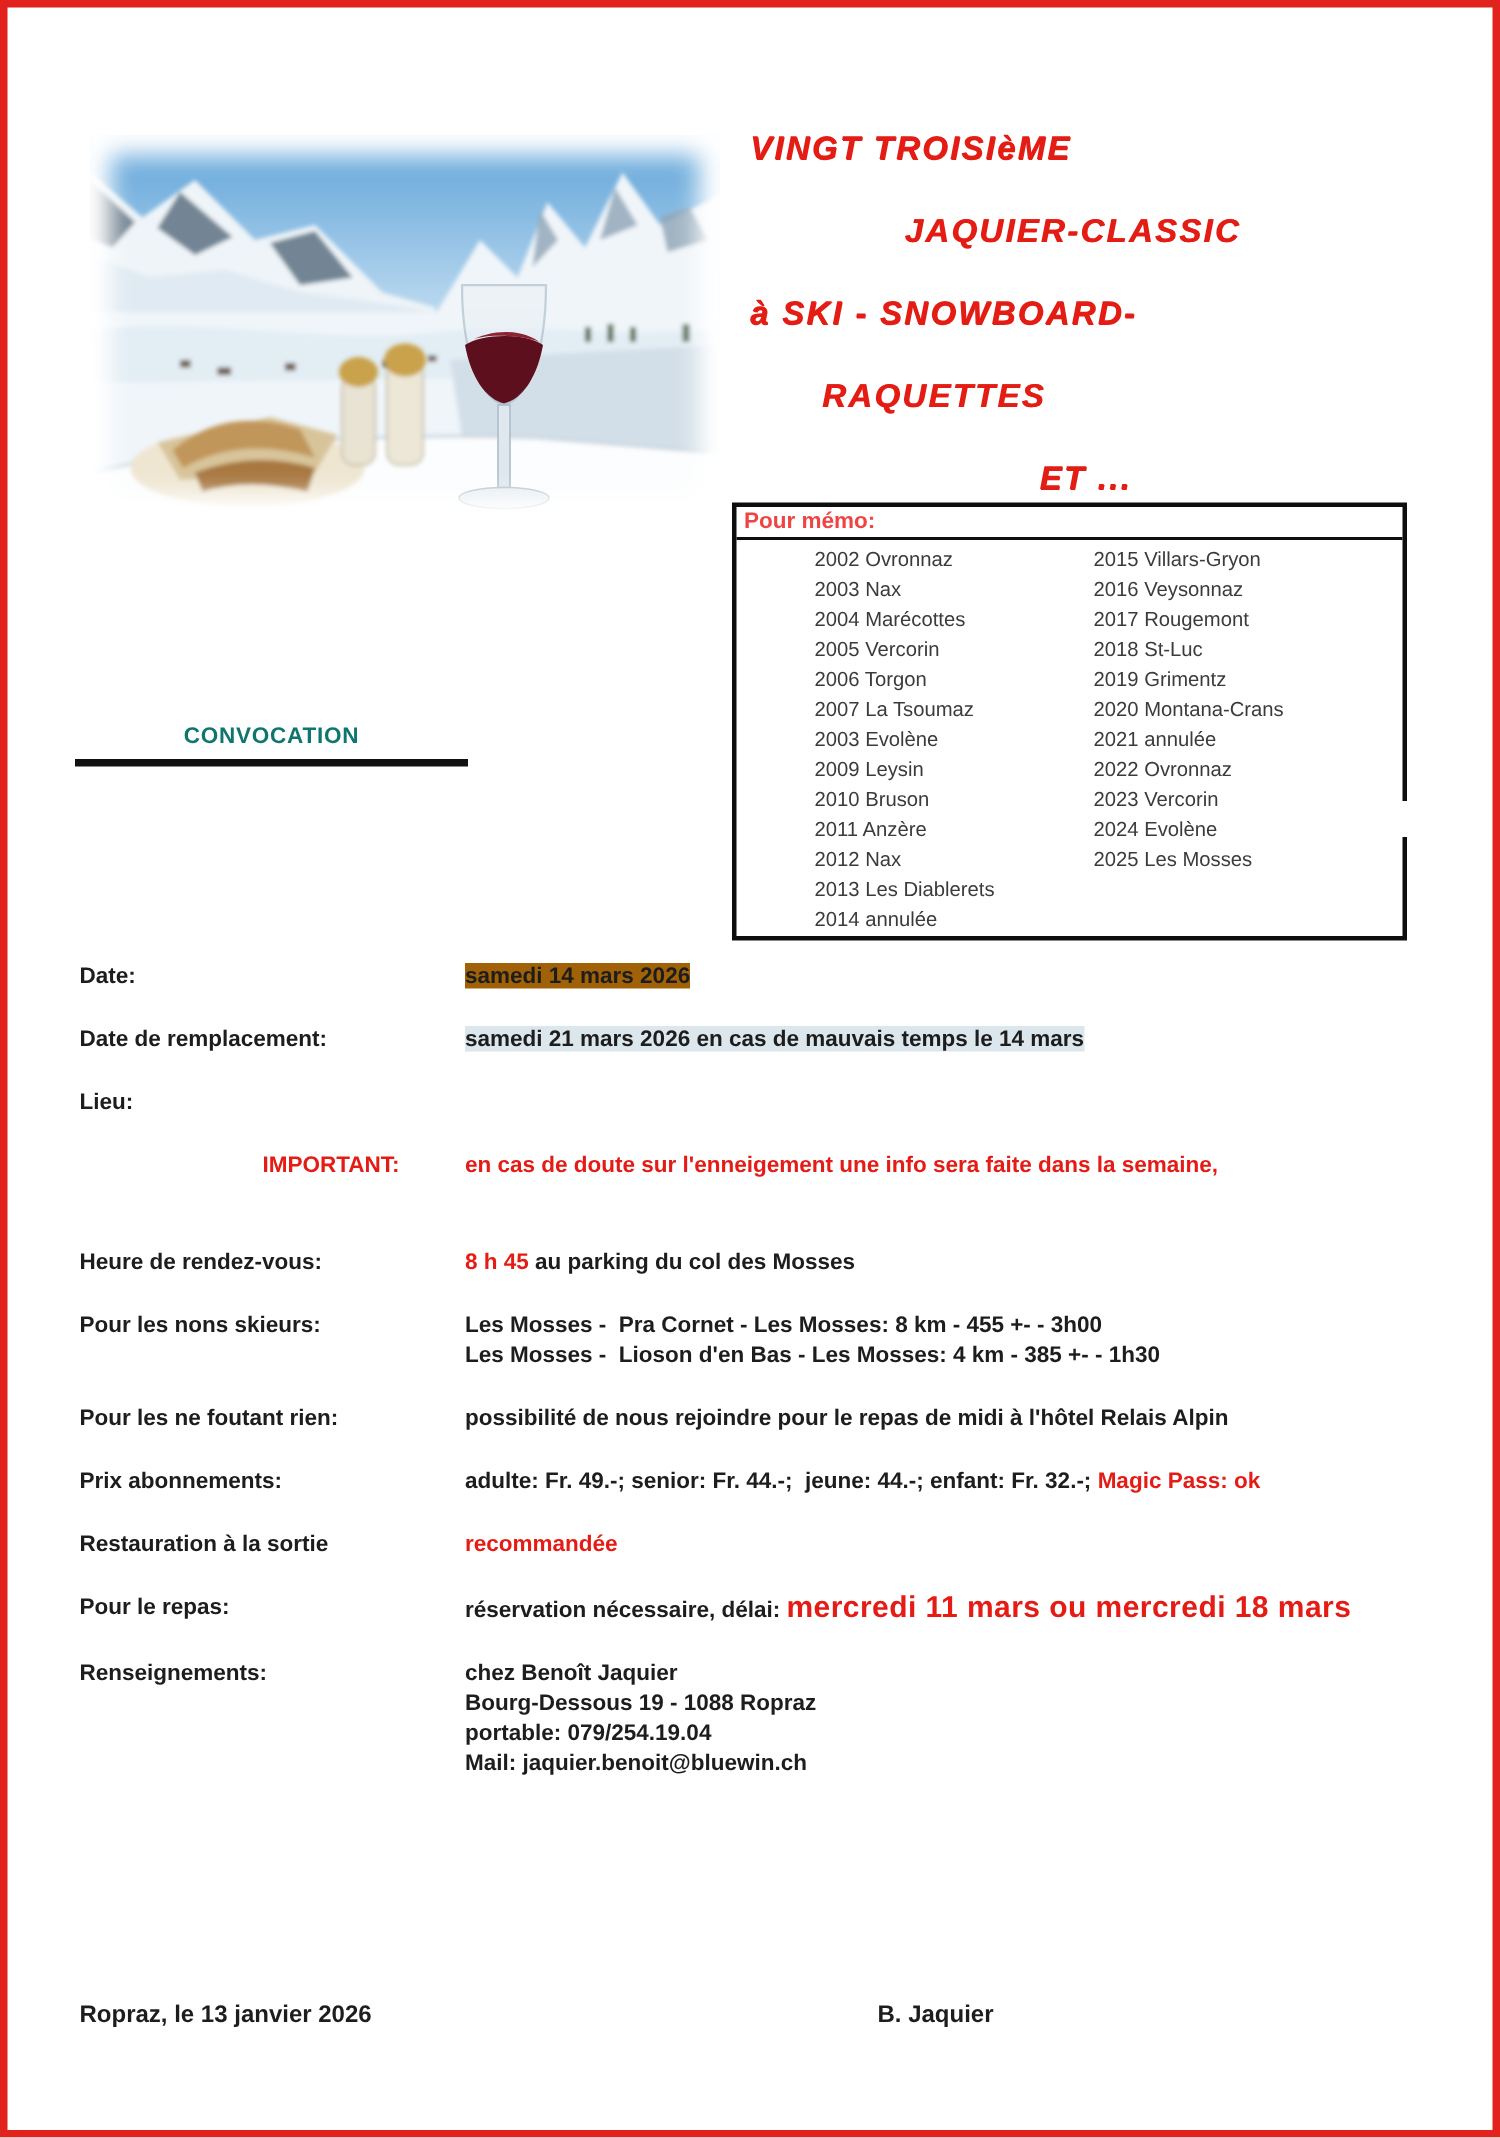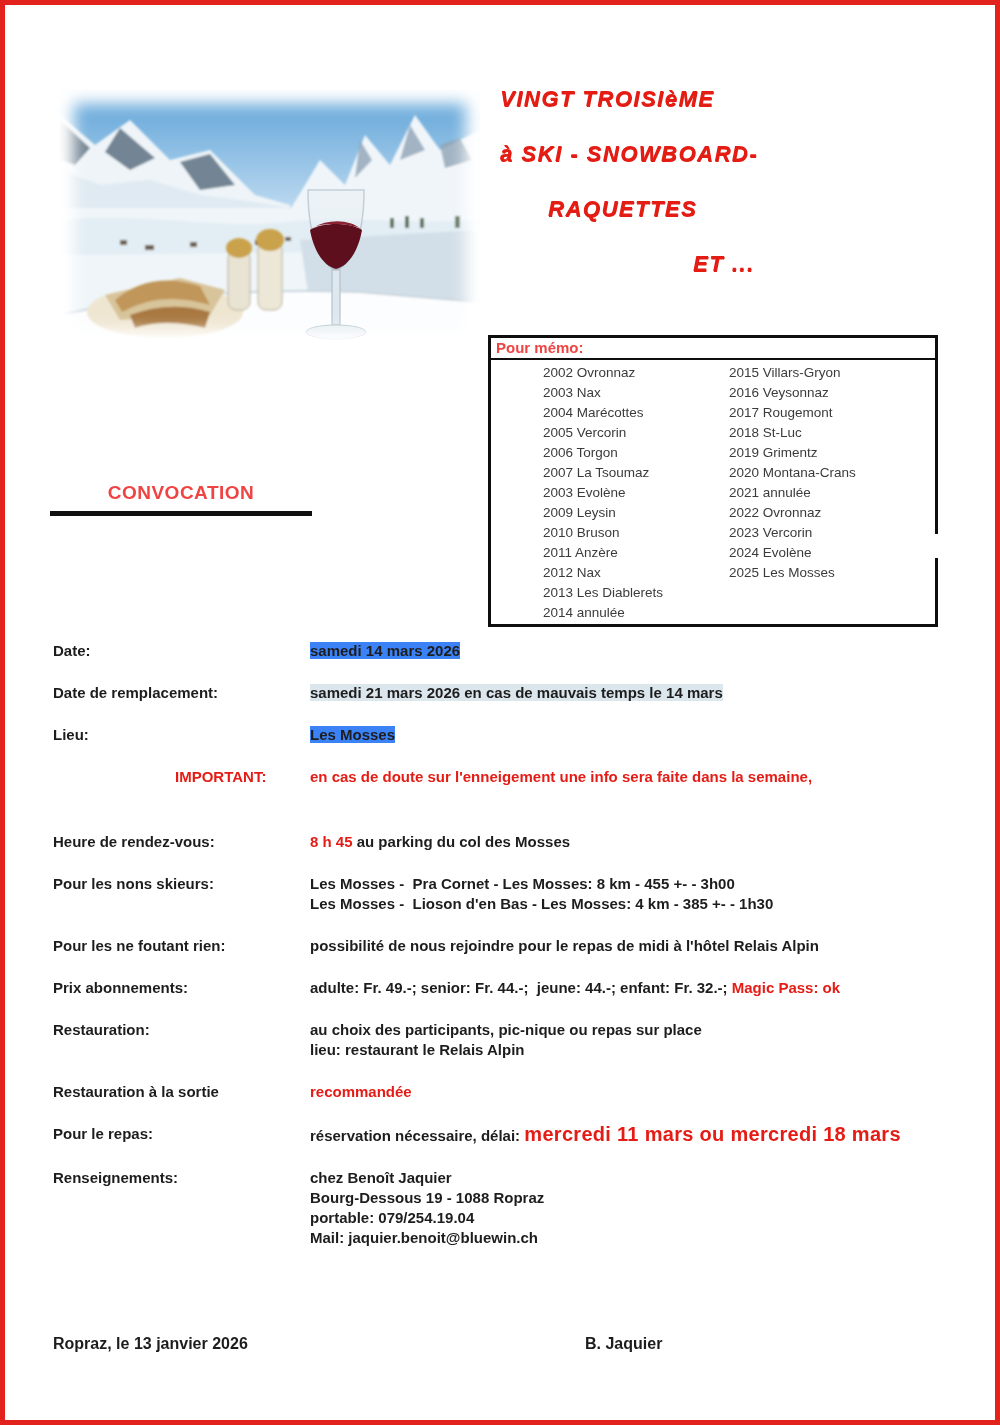--- a/index.html
+++ b/index.html
@@ -31,33 +31,33 @@
   }
   .memo-heading{font-size:15px;font-weight:bold;padding:1px 5px 2px;border-bottom:2px solid #0e0e0e;color:#ef4444;}
   .memo-cols{display:flex;padding-top:3px;}
   .memo-col1{margin-left:52px;width:186px;}
   .memo-col2{flex:1;}
   .memo-item{font-size:13.5px;line-height:20px;color:#3b3b3b;white-space:pre;}
   .memo-gap{position:absolute;right:-3px;top:196px;width:4px;height:24px;background:#fff;}
   
   .convocation{
     position:absolute;left:45px;top:477px;width:262px;text-align:center;
-    font-size:19px;font-weight:bold;letter-spacing:.5px;color:#ef4444;
+    font-size:15px;font-weight:bold;letter-spacing:.5px;color:#0f766e;
     border-bottom:5px solid #111;padding-bottom:7px;
   }
   
   .details{position:absolute;left:48px;top:636px;width:905px;}
   .row{display:flex;margin-bottom:22px;}
   .row .lbl{width:257px;flex:none;font-size:15px;font-weight:bold;line-height:20px;color:#1d1d1d;}
   .row .val{flex:1;}
   .row .line{font-size:15px;font-weight:bold;line-height:20px;white-space:pre;}
   .row.important{margin-bottom:45px;}
   .row.important .lbl{padding-left:122px;box-sizing:border-box;color:#e51c15;}
   .seg.red{color:#e51c15;}
-  .seg.hl-yellow{background:#3b82f6;}
+  .seg.hl-yellow{background:#a16207;}
   .seg.hl-blue{background:#dce6ed;}
   .seg.red-big{color:#e51c15;font-size:20px;letter-spacing:.3px;}
   
   .footer{position:absolute;left:48px;top:1330px;width:905px;font-size:16px;font-weight:bold;}
   .footer .sig{position:absolute;left:532px;top:0;}
 </style>
 </head>
 <body>
 
 <div class="page">
@@ -116,20 +116,21 @@
         <path d="M250,140 C254,162 264,176 276,179 C288,176 298,162 302,140 C290,132 262,132 250,140 Z" fill="#5d0f1d"></path>
         <path d="M252,138 C270,128 290,130 301,139 C295,134 262,131 252,138 Z" fill="#8a2433"></path>
         <rect x="272" y="180" width="8" height="55" fill="#dfe8ee" stroke="#a9bac6" stroke-width="1"></rect>
         <ellipse cx="276" cy="242" rx="30" ry="7" fill="#e6edf2" stroke="#b4c3ce" stroke-width="1"></ellipse>
       </g>
     </svg>
   </div>
 
   <div class="title-block">
     <div class="title-line l1">VINGT TROISIèME</div>
+    <div class="title-line l2">JAQUIER-CLASSIC</div>
     <div class="title-line l3">à SKI - SNOWBOARD-</div>
     <div class="title-line l4">RAQUETTES</div>
     <div class="title-line l5">ET ...</div>
   </div>
 
   <div class="memo-box">
     <div class="memo-heading">Pour mémo:</div>
     <div class="memo-cols">
       <div class="memo-col1" id="memo-col1">
           <div class="memo-item">2002 Ovronnaz</div>
@@ -173,23 +174,20 @@
         </div>
       </div>
       <div class="row">
         <div class="lbl">Date de remplacement:</div>
         <div class="val">
           <div class="line"><span class="seg hl-blue">samedi 21 mars 2026 en cas de mauvais temps le 14 mars</span></div>
         </div>
       </div>
       <div class="row">
         <div class="lbl">Lieu:</div>
-        <div class="val">
-          <div class="line"><span class="seg hl-yellow">Les Mosses</span></div>
-        </div>
       </div>
       <div class="row important">
         <div class="lbl">IMPORTANT:</div>
         <div class="val">
           <div class="line"><span class="seg red">en cas de doute sur l'enneigement une info sera faite dans la semaine,</span></div>
         </div>
       </div>
       <div class="row">
         <div class="lbl">Heure de rendez-vous:</div>
         <div class="val">
@@ -206,27 +204,20 @@
       <div class="row">
         <div class="lbl">Pour les ne foutant rien:</div>
         <div class="val">
           <div class="line"><span class="seg">possibilité de nous rejoindre pour le repas de midi à l'hôtel Relais Alpin</span></div>
         </div>
       </div>
       <div class="row">
         <div class="lbl">Prix abonnements:</div>
         <div class="val">
           <div class="line"><span class="seg">adulte: Fr. 49.-; senior: Fr. 44.-;  jeune: 44.-; enfant: Fr. 32.-; </span><span class="seg red">Magic Pass: ok</span></div>
-        </div>
-      </div>
-      <div class="row">
-        <div class="lbl">Restauration:</div>
-        <div class="val">
-          <div class="line"><span class="seg">au choix des participants, pic-nique ou repas sur place</span></div>
-          <div class="line"><span class="seg">lieu: restaurant le Relais Alpin</span></div>
         </div>
       </div>
       <div class="row">
         <div class="lbl">Restauration à la sortie</div>
         <div class="val">
           <div class="line"><span class="seg red">recommandée</span></div>
         </div>
       </div>
       <div class="row">
         <div class="lbl">Pour le repas:</div>

